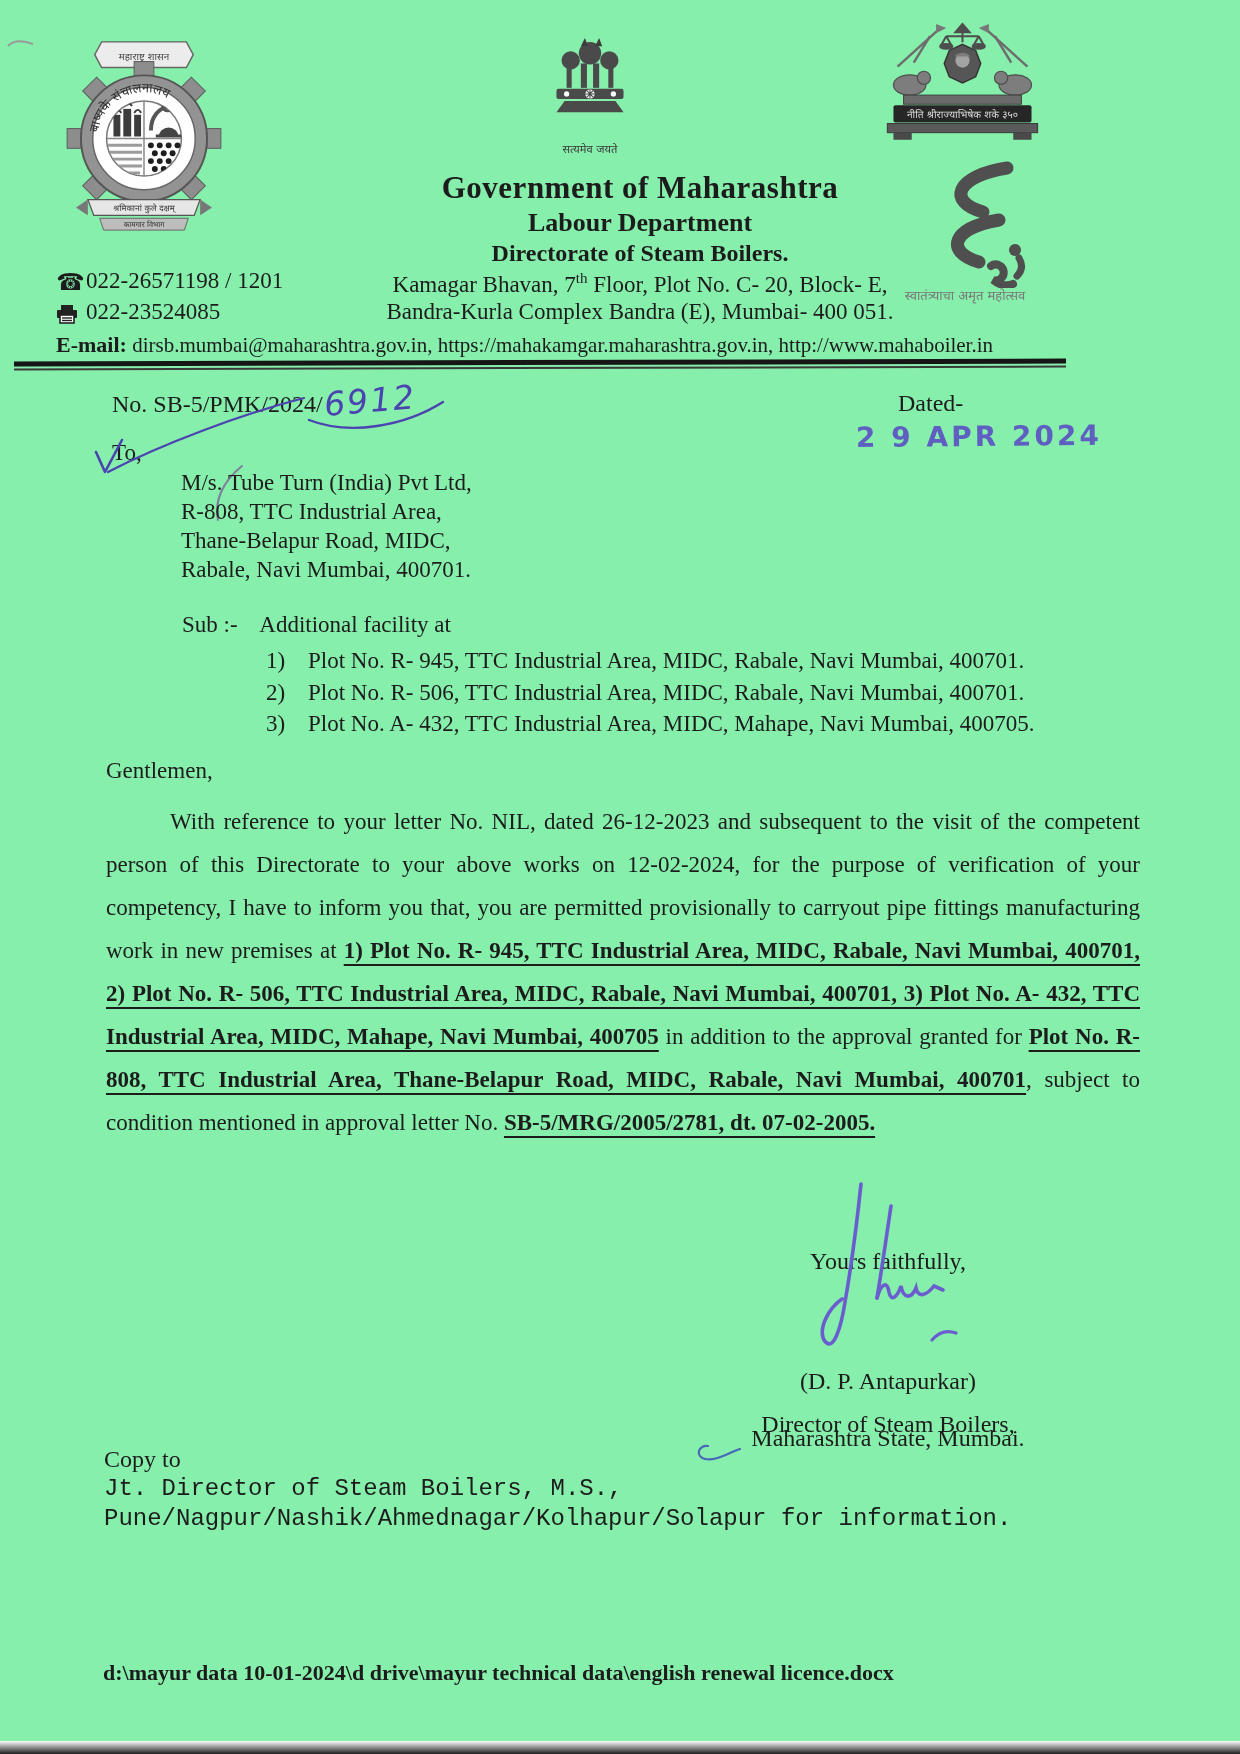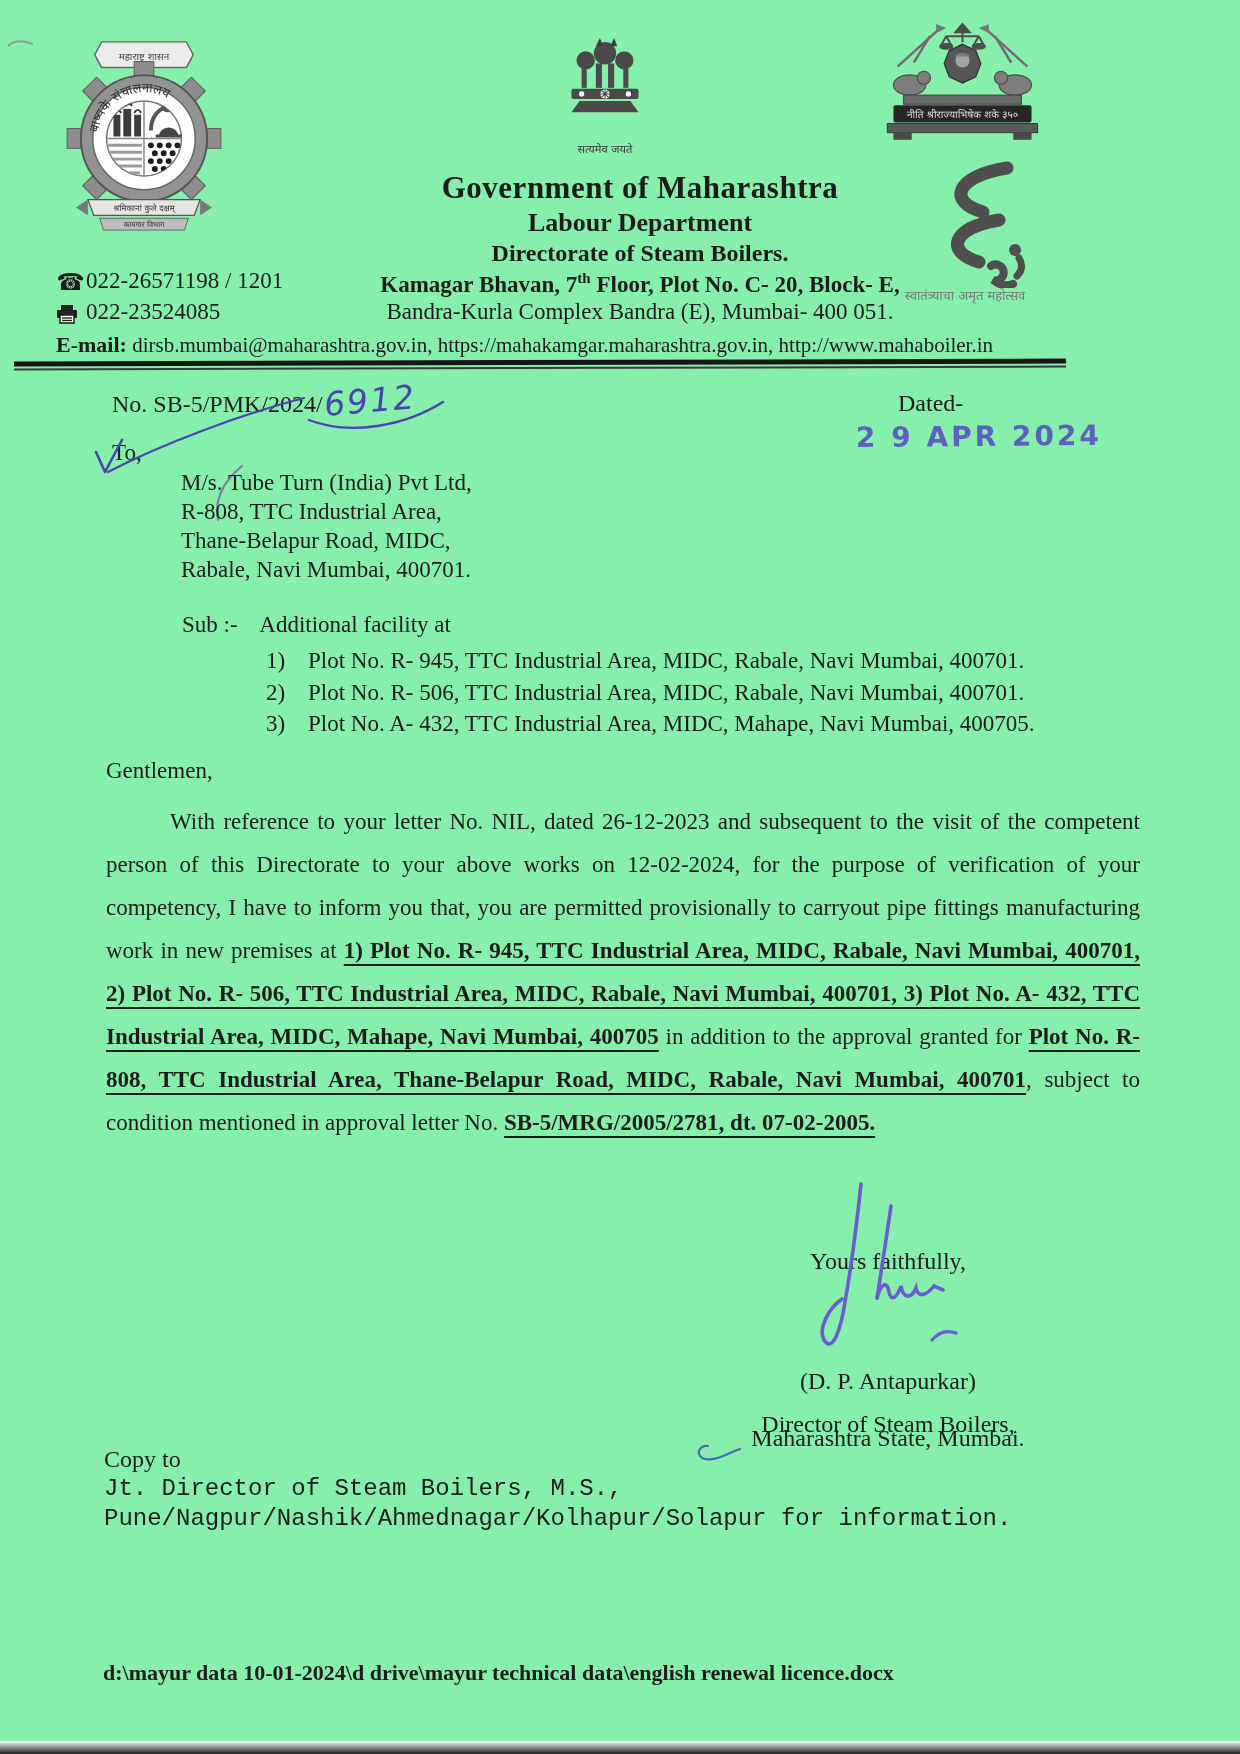--- a/index.html
+++ b/index.html
@@ -140,21 +140,21 @@
       </g>
 
       <path d="M28,168 L142,168 L136,184 L34,184 Z" fill="#e6e6e6" stroke="#555" stroke-width="1.2"></path>
       <path d="M28,168 L16,176 L28,184 Z M142,168 L154,176 L142,184 Z" fill="#777"></path>
       <text class="devanagari" x="85" y="180" font-size="8.5" text-anchor="middle" fill="#333">श्रमिकानां कुले दक्षम्</text>
       <path d="M40,187 L130,187 L126,199 L44,199 Z" fill="#bdbdbd" stroke="#666" stroke-width="1"></path>
       <text class="devanagari" x="85" y="196" font-size="7.5" text-anchor="middle" fill="#2c2c2c">कामगार विभाग</text>
     </svg>
   </div>
 
-  <div class="abs center" style="left:555px; top:36px; width:100px;">
+  <div class="abs center" style="left:540px; top:36px; width:100px;">
     <svg width="96" height="122" viewBox="0 0 90 120" style="margin:0 auto;">
       <g fill="#4a4a4a">
         <circle cx="45" cy="17" r="11"></circle>
         <circle cx="26" cy="24" r="9"></circle>
         <circle cx="64" cy="24" r="9"></circle>
         <path d="M36,10 l4,-8 3,8 z M50,10 l4,-8 3,8 z" fill="#3c3c3c"></path>
         <rect x="36" y="27" width="6" height="24"></rect>
         <rect x="48" y="27" width="6" height="24"></rect>
         <rect x="22" y="30" width="5" height="21"></rect>
         <rect x="63" y="30" width="5" height="21"></rect>
@@ -165,21 +165,21 @@
         <circle cx="68" cy="57" r="2.6" fill="#fdfdfd"></circle>
         <path d="M20,64 h50 l8,11 h-66 z"></path>
       </g>
       <text class="devanagari" x="45" y="115" font-size="11" text-anchor="middle" fill="#3a3a3a">सत्यमेव जयते</text>
     </svg>
   </div>
 
   <div class="abs center gov-title" style="left:330px; top:170px; width:620px;">Government of Maharashtra</div>
   <div class="abs center dept-title" style="left:330px; top:208px; width:620px;">Labour Department</div>
   <div class="abs center dir-title" style="left:330px; top:240px; width:620px;">Directorate of Steam Boilers.</div>
-  <div class="abs center addr" style="left:300px; top:270px; width:680px;font-weight:bold;"><span>Kamagar Bhavan, 7</span><sup style="font-size:15px;">th</sup><span> Floor, Plot No. C- 20, Block- E,</span></div>
+  <div class="abs center addr" style="left:300px; top:270px; width:680px;"><span>Kamagar Bhavan, 7</span><sup style="font-size:15px;">th</sup><span> Floor, Plot No. C- 20, Block- E,</span></div>
   <div class="abs center addr" style="left:300px; top:299px; width:680px;">Bandra-Kurla Complex Bandra (E), Mumbai- 400 051.</div>
 
   <div class="abs phones" style="left:56px; top:266px;">
     <div>
       <span class="ico" style="font-family:'DejaVu Sans',sans-serif;">☎</span><span>022-26571198 / 1201</span>
     </div>
     <div>
       <span class="ico">
         <svg width="22" height="20" viewBox="0 0 22 20" style="display:inline-block; vertical-align:-3px;">
           <rect x="5" y="1" width="12" height="5" fill="#222"></rect>

